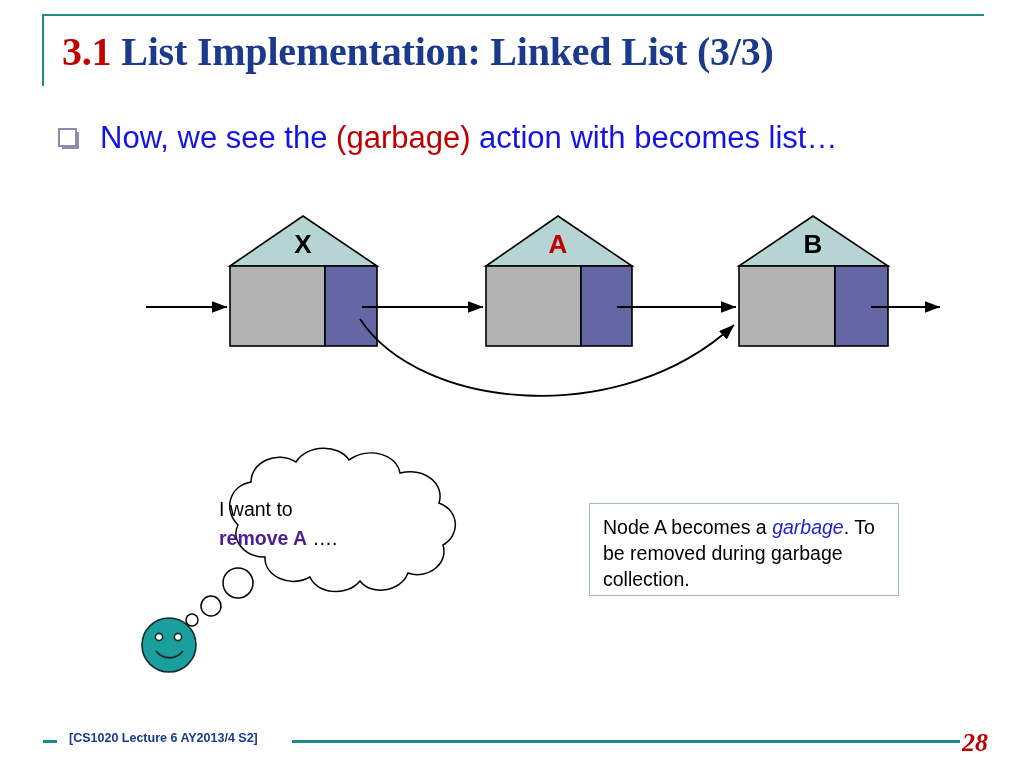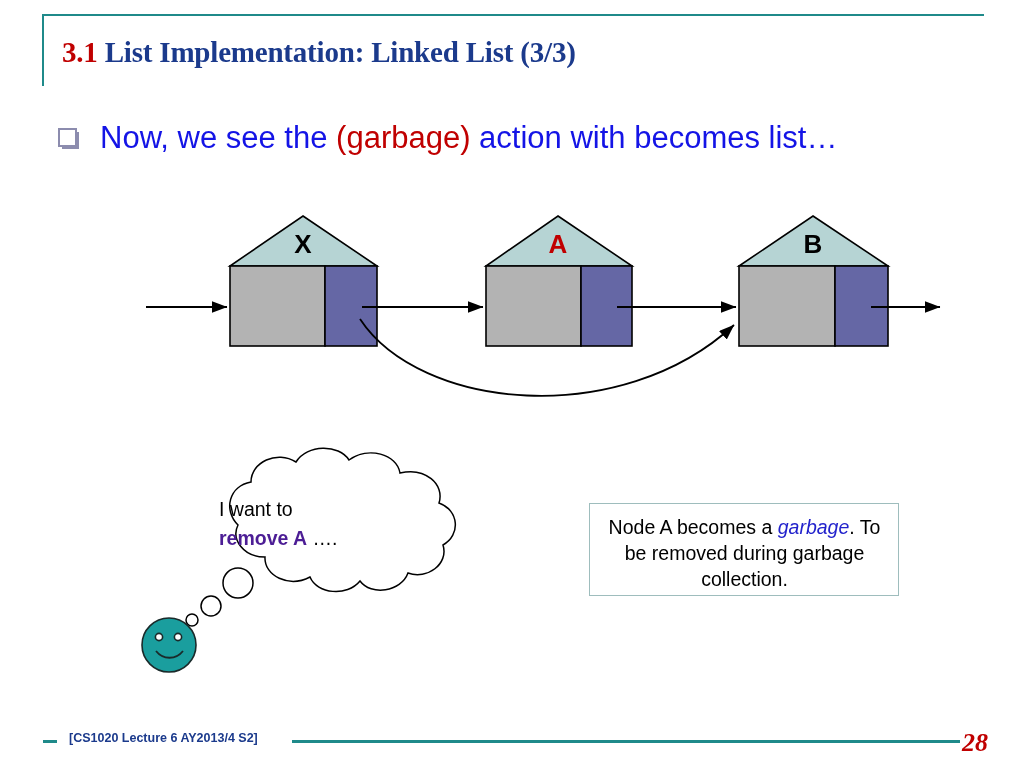--- a/index.html
+++ b/index.html
@@ -33,21 +33,21 @@
     width: 2px;
     height: 72px;
     background: #1F8A8A;
   }
   #page-title {
     position: absolute;
     left: 62px;
     top: 28px;
     font-family: "Liberation Serif", serif;
     font-weight: bold;
-    font-size: 29px;
+    font-size: 40px;
     line-height: 48px;
     color: #1B3A8C;
     white-space: nowrap;
     letter-spacing: -0.2px;
   }
   #page-title .num { color: #C00000; }
 
   
   #bullet-row {
     position: absolute;
@@ -101,21 +101,20 @@
   #note-box {
     position: absolute;
     left: 589px;
     top: 503px;
     width: 310px;
     height: 93px;
     border: 1.5px solid #9EBDBD;
     background: #ffffff;
     box-sizing: border-box;
     padding: 10px 12px 0 13px;
-    text-align: center;
   }
   #note-text {
     font-size: 19.5px;
     line-height: 26px;
     color: #000000;
   }
   #note-text .gc {
     color: #2222CC;
     font-style: italic;
   }

